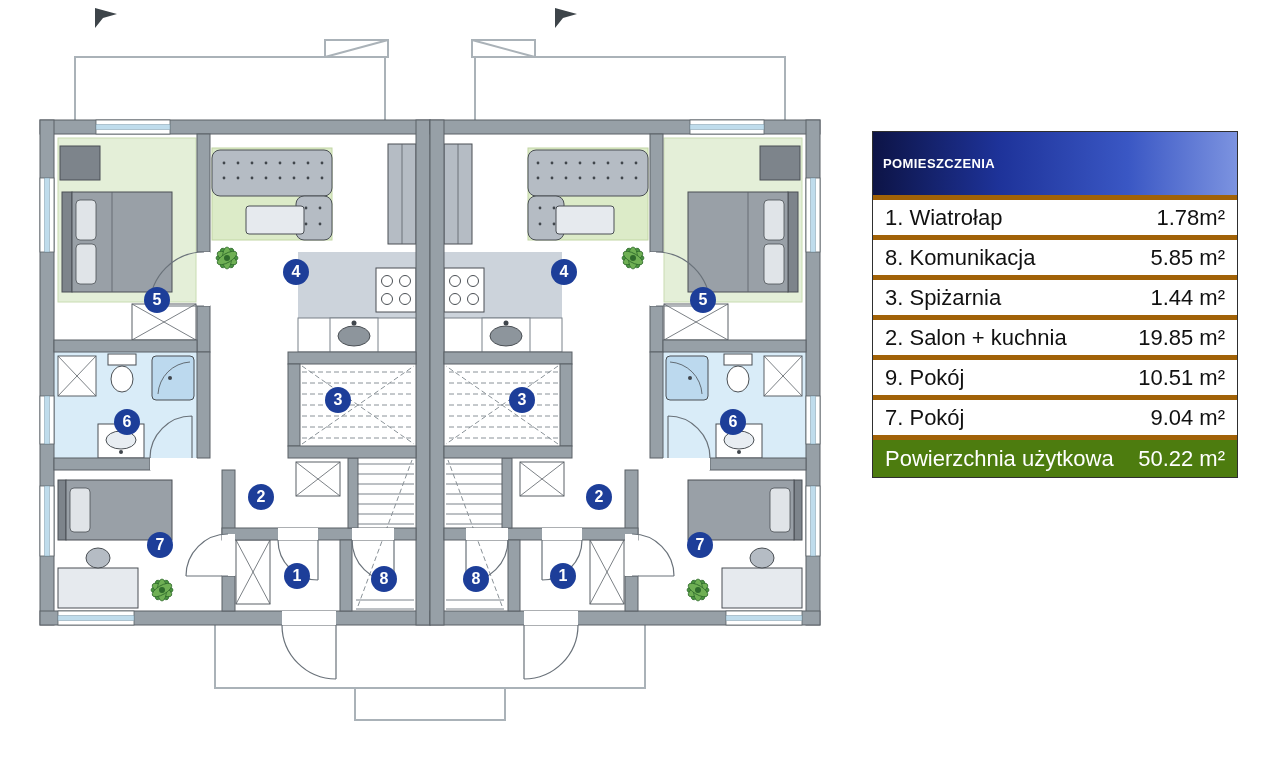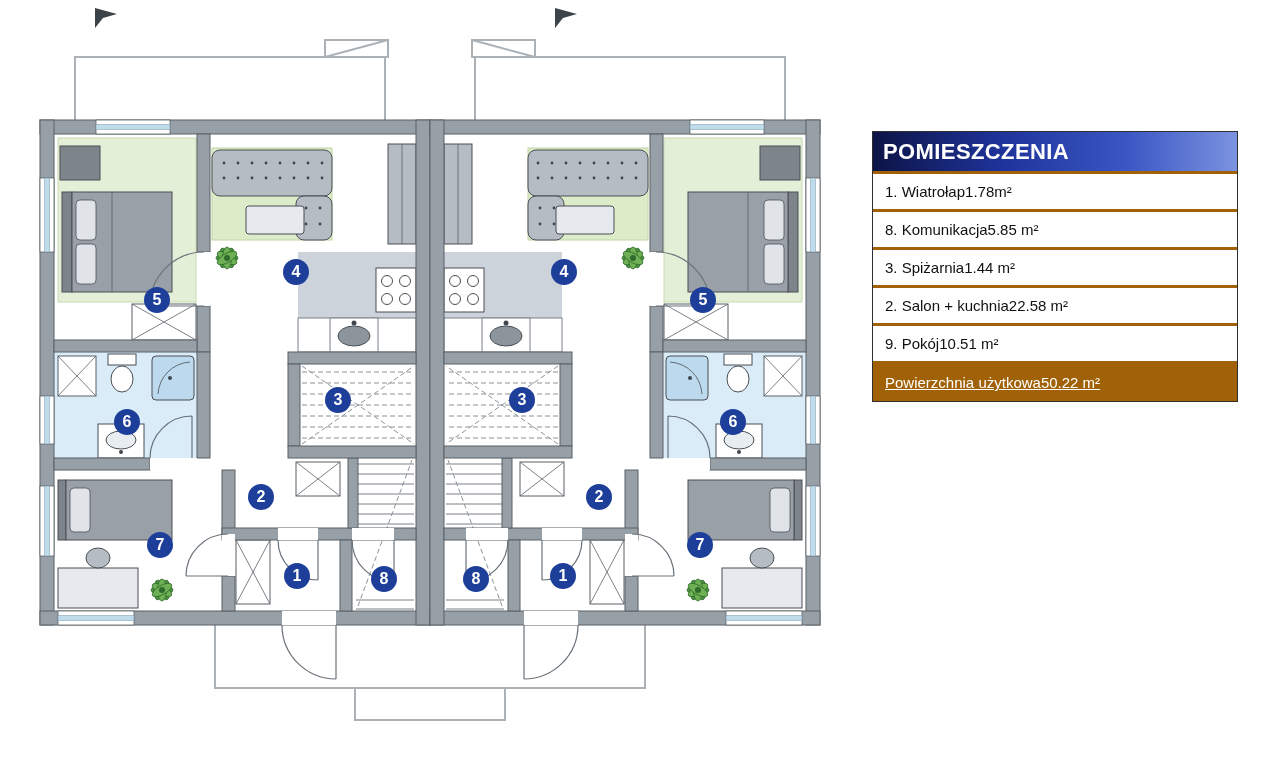--- a/index.html
+++ b/index.html
@@ -29,30 +29,30 @@
   .burner{fill:none;stroke:#4a4f54;stroke-width:1;}
   .marker-circle{fill:#1d3e99;}
   .marker-text{fill:#ffffff;font:bold 16px "Liberation Sans",sans-serif;text-anchor:middle;}
 
   
   .legend{
     position:absolute;left:872px;top:131px;width:366px;
     border:1px solid #2f2f2f;box-sizing:border-box;background:#fff;
   }
   .legend-header{
-    height:31px;line-height:31px;padding:4px 10px;
+    height:31px;line-height:31px;padding:16px 10px;
     background:linear-gradient(90deg,#0d1446 0%,#1e339a 35%,#3a57c4 70%,#7c93e0 100%);
-    color:#ffffff;font-size:22px;font-weight:bold;letter-spacing:.4px;
+    color:#ffffff;font-size:13px;font-weight:bold;letter-spacing:.4px;
   }
   .legend-row{
-    display:flex;align-items:center;
-    height:35px;padding:0 12px;background:#ffffff;border-top:3px solid #a16207;
-    font-size:15px;color:#111111;
+    display:flex;justify-content:space-between;align-items:center;
+    height:35px;padding:0 12px;background:#ffffff;border-top:5px solid #a16207;
+    font-size:22px;color:#111111;
   }
-  .legend-total{background:#a16207;color:#ffffff;height:37px;text-decoration:underline;}
+  .legend-total{background:#4d7c0f;color:#ffffff;height:37px;}
   .room-area{text-align:right;}
 </style>
 </head>
 <body>
 
 <svg width="1280" height="766" viewBox="0 0 1280 766">
 
   <defs>
 
     <g id="plant-shape">
@@ -337,24 +337,28 @@
   <div class="legend-row">
     <span class="room-label">8. Komunikacja</span>
     <span class="room-area">5.85 m²</span>
   </div>
   <div class="legend-row">
     <span class="room-label">3. Spiżarnia</span>
     <span class="room-area">1.44 m²</span>
   </div>
   <div class="legend-row">
     <span class="room-label">2. Salon + kuchnia</span>
-    <span class="room-area">22.58 m²</span>
+    <span class="room-area">19.85 m²</span>
   </div>
   <div class="legend-row">
     <span class="room-label">9. Pokój</span>
     <span class="room-area">10.51 m²</span>
+  </div>
+  <div class="legend-row">
+    <span class="room-label">7. Pokój</span>
+    <span class="room-area">9.04 m²</span>
   </div>
 
   <div class="legend-row legend-total">
     <span class="room-label">Powierzchnia użytkowa</span>
     <span class="room-area">50.22 m²</span>
   </div>
 </div>
 
 </body></html>

